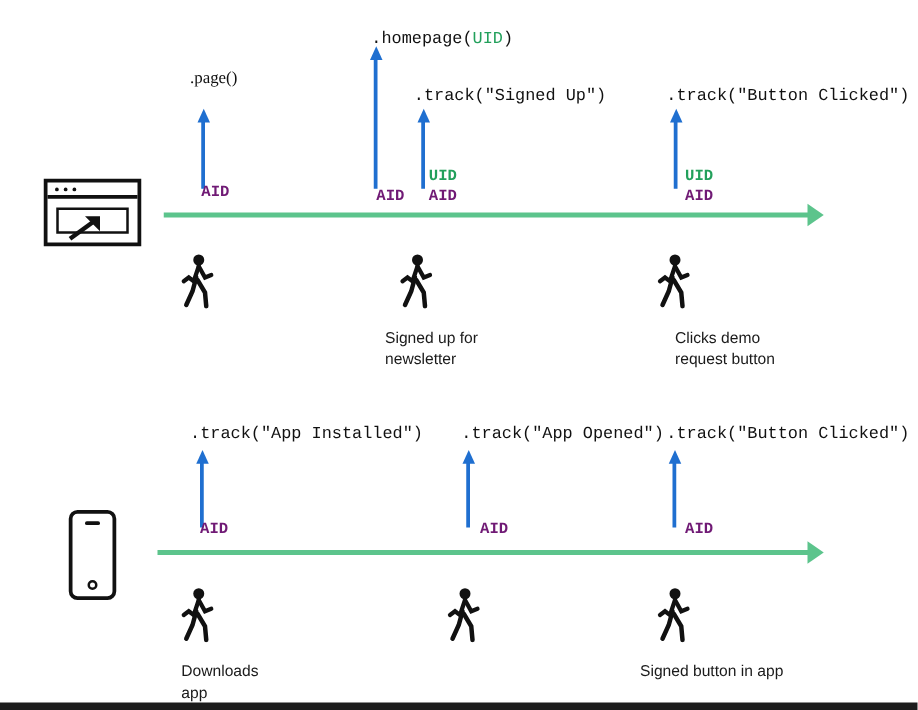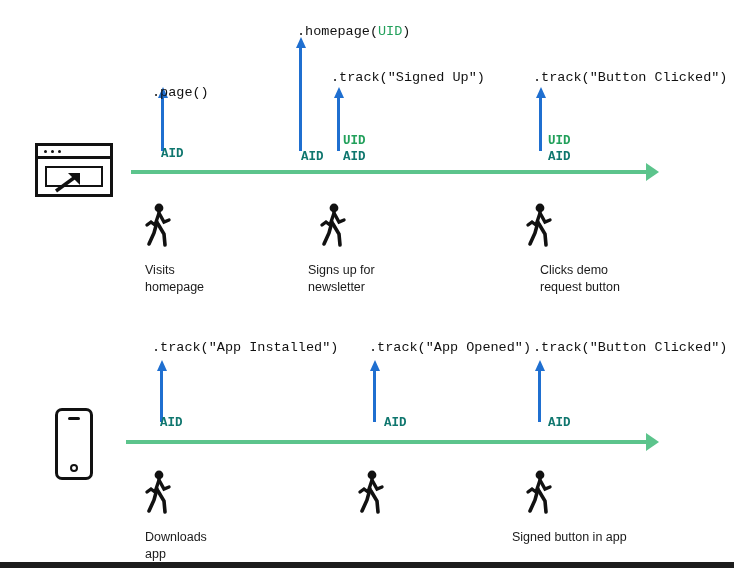--- a/index.html
+++ b/index.html
@@ -61,21 +61,21 @@
   }
   .code .uid-green { color: #22a05b; }
 
   .tag {
     position: absolute;
     font-family: "Liberation Mono", monospace;
     font-size: 12.5px;
     font-weight: bold;
     white-space: nowrap;
   }
-  .tag-aid { color: #0f766e; }
+  .tag-aid { color: #701a75; }
   .tag-uid { color: #22a05b; }
 
   .caption {
     position: absolute;
     font-family: "Liberation Sans", sans-serif;
     font-size: 12.5px;
     color: #1a1a1a;
     line-height: 17px;
     white-space: pre-line;
   }
@@ -185,21 +185,21 @@
       <path d="M4 21 L26 5" stroke="#111111" stroke-width="3.5" fill="none"></path>
       <path d="M28 3 L28 15 L16 3 Z" fill="#111111"></path>
     </svg>
   </div>
 
   <div class="timeline" style="left:131px; top:170px; width:516px;"></div>
   <div class="timeline-head" style="left:646px; top:163px;"></div>
 
   <div class="ev-arrow" style="left:161px; top:97px; height:54px;"></div>
   <div class="ev-arrow-head" style="left:157.5px; top:87px;"></div>
-  <div class="code" style="left:152px; top:85px;">.page()</div>
+  <div class="code" style="left:152px; top:54px;font-family:Liberation Serif, serif;">.page()</div>
   <div class="tag tag-aid" style="left:161px; top:147px;">AID</div>
 
   <div class="ev-arrow" style="left:299px; top:47px; height:104px;"></div>
   <div class="ev-arrow-head" style="left:295.5px; top:37px;"></div>
   <div class="code" style="left:297px; top:24px;"><span>.homepage(</span><span class="uid-green">UID</span><span>)</span></div>
   <div class="tag tag-aid" style="left:301px; top:150px;">AID</div>
 
   <div class="ev-arrow" style="left:337px; top:97px; height:54px;"></div>
   <div class="ev-arrow-head" style="left:333.5px; top:87px;"></div>
   <div class="code" style="left:331px; top:70px;">.track("Signed Up")</div>
@@ -212,31 +212,29 @@
   <div class="tag tag-uid" style="left:548px; top:134px;">UID</div>
   <div class="tag tag-aid" style="left:548px; top:150px;">AID</div>
 
   <svg class="walker" style="left:143px; top:203px;" viewBox="0 0 30 44">
     <circle cx="16" cy="5" r="4.4" fill="#111111"></circle>
     <path d="M16 10 L12 22 L8 19 L4 22" stroke="#111111" stroke-width="3.4" fill="none" stroke-linecap="round"></path>
     <path d="M16 10 L21 19 L26 17" stroke="#111111" stroke-width="3.4" fill="none" stroke-linecap="round"></path>
     <path d="M14 19 L11 30 L6 41" stroke="#111111" stroke-width="3.6" fill="none" stroke-linecap="round"></path>
     <path d="M15 21 L21 31 L22 42" stroke="#111111" stroke-width="3.6" fill="none" stroke-linecap="round"></path>
   </svg>
-  <div class="caption" style="left:145px; top:262px;">Visits
-homepage</div>
 
   <svg class="walker" style="left:318px; top:203px;" viewBox="0 0 30 44">
     <circle cx="16" cy="5" r="4.4" fill="#111111"></circle>
     <path d="M16 10 L12 22 L8 19 L4 22" stroke="#111111" stroke-width="3.4" fill="none" stroke-linecap="round"></path>
     <path d="M16 10 L21 19 L26 17" stroke="#111111" stroke-width="3.4" fill="none" stroke-linecap="round"></path>
     <path d="M14 19 L11 30 L6 41" stroke="#111111" stroke-width="3.6" fill="none" stroke-linecap="round"></path>
     <path d="M15 21 L21 31 L22 42" stroke="#111111" stroke-width="3.6" fill="none" stroke-linecap="round"></path>
   </svg>
-  <div class="caption" style="left:308px; top:262px;">Signs up for
+  <div class="caption" style="left:308px; top:262px;">Signed up for
 newsletter</div>
 
   <svg class="walker" style="left:524px; top:203px;" viewBox="0 0 30 44">
     <circle cx="16" cy="5" r="4.4" fill="#111111"></circle>
     <path d="M16 10 L12 22 L8 19 L4 22" stroke="#111111" stroke-width="3.4" fill="none" stroke-linecap="round"></path>
     <path d="M16 10 L21 19 L26 17" stroke="#111111" stroke-width="3.4" fill="none" stroke-linecap="round"></path>
     <path d="M14 19 L11 30 L6 41" stroke="#111111" stroke-width="3.6" fill="none" stroke-linecap="round"></path>
     <path d="M15 21 L21 31 L22 42" stroke="#111111" stroke-width="3.6" fill="none" stroke-linecap="round"></path>
   </svg>
   <div class="caption" style="left:512px; top:262px;margin-left:28px;">Clicks demo

